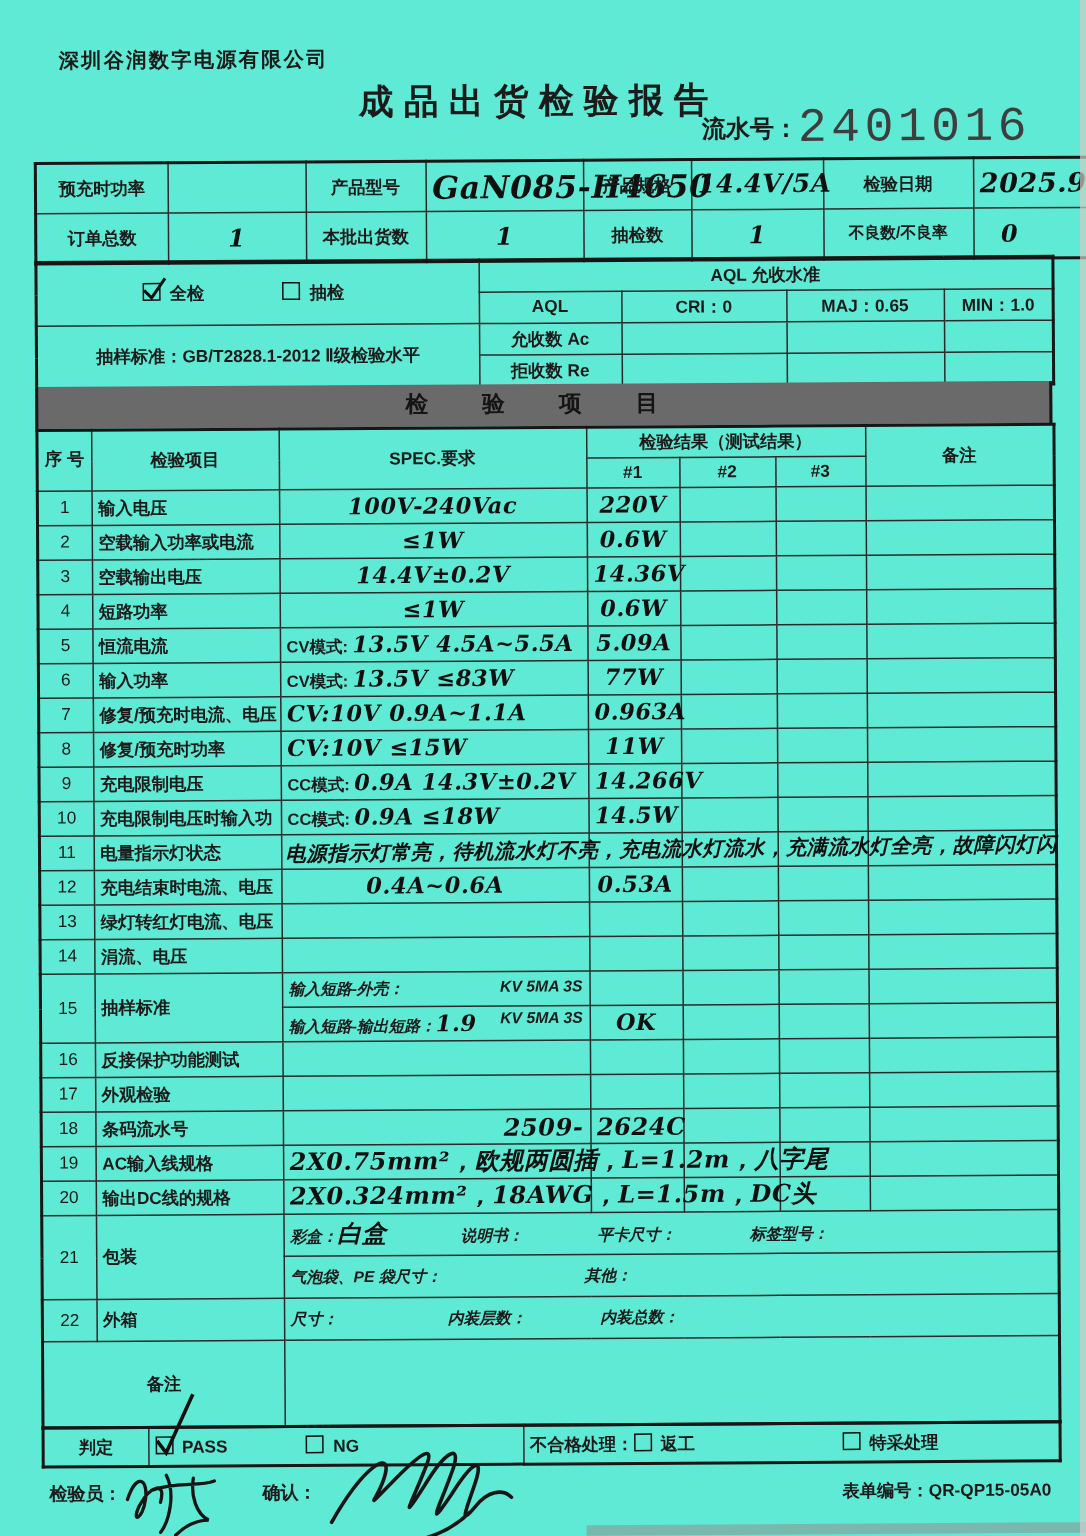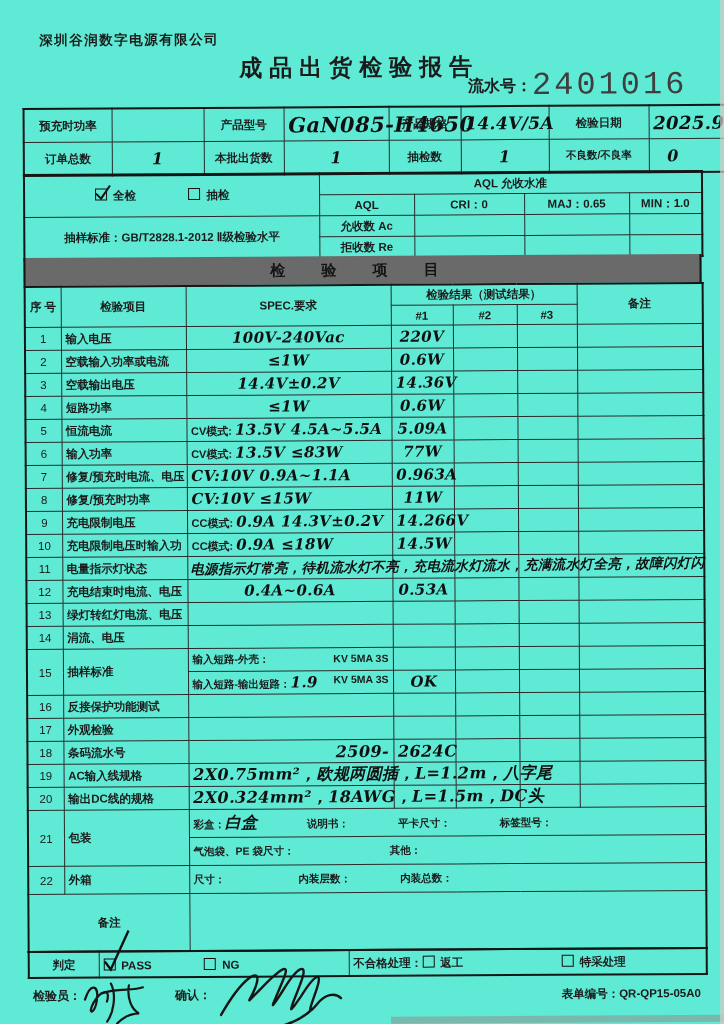--- a/index.html
+++ b/index.html
@@ -32,21 +32,21 @@
   .bar{position:absolute;left:25px;top:256px;width:678px;height:28px;background:#6a6a6a;
        color:#141414;font-weight:bold;font-size:15px;letter-spacing:16px;text-align:center;line-height:28px;
        border-left:2px solid #161616;border-right:2px solid #161616;box-sizing:border-box;}
 
   .flow{position:absolute;left:25px;top:284px;width:678px;}
   .main{width:678px;}
   .main td{height:22px;}
   .main thead th{height:19px;font-size:11.5px;}
   .main th.no{white-space:normal;line-height:1.15;}
   .item{font-weight:bold;font-size:11px;}
-  .sub{font-weight:bold;font-size:10.5px;}
+  .sub{font-weight:bold;font-size:10.5px;font-style:italic;}
 
   .hw{font-family:"DejaVu Serif",serif;font-style:italic;font-weight:bold;font-size:15px;
       letter-spacing:.4px;color:#101010;}
   .hw-big{font-size:16px;}
   .hw-sm{font-size:13.5px;}
   .pf{font-weight:bold;font-size:11px;font-style:normal;font-family:"Liberation Sans",sans-serif;margin-right:3px;}
   .sc{text-align:center;}
   .sr{text-align:right;}
   .res{text-align:center;}
   .rel{position:relative;}

